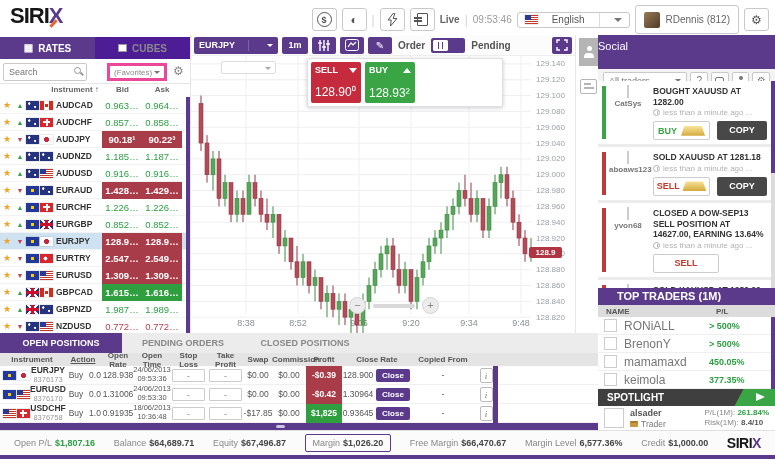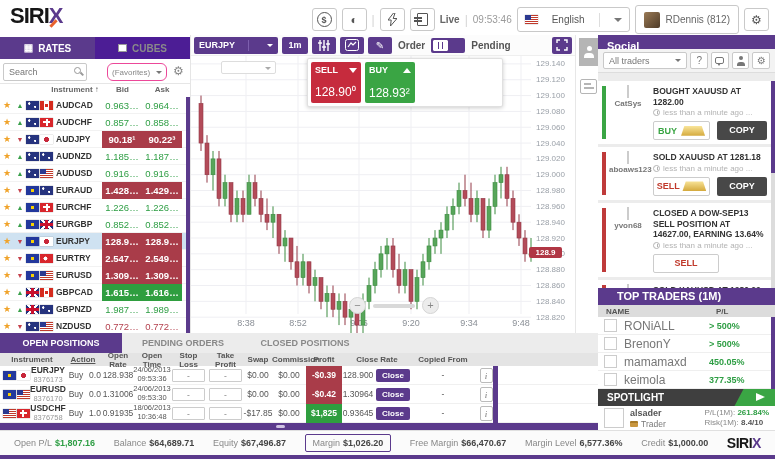--- a/index.html
+++ b/index.html
@@ -10,21 +10,21 @@
 
 .hdr{position:absolute;left:0;top:0;width:775px;height:35px;background:#fff}
 .logo{position:absolute;left:10px;top:3px;font-size:22px;font-weight:bold;color:#161616;letter-spacing:-1px}
 .logo .x{color:#5b3a8c;position:relative;display:inline-block}
 .logo .x::after{content:"";position:absolute;left:0;bottom:4px;width:9px;height:3px;background:#e8622d;transform:rotate(-47deg)}
 .hdr-right{position:absolute;right:6px;top:5px;display:flex;align-items:center;gap:5px}
 .hbtn{width:25px;height:23px;border:1px solid #c9c9c9;border-radius:3px;background:#fff;color:#555;display:flex;align-items:center;justify-content:center;font-size:12px}
 .hsep{color:#d5d5d5;font-size:12px}
 .live{color:#666;font-weight:bold}
 .htime{color:#9a9a9a}
-.langbox{display:flex;align-items:center;gap:14px;border:1px solid #c9c9c9;border-radius:3px;height:25px;padding:0 7px;color:#555}
+.langbox{display:flex;align-items:center;gap:14px;border:1px solid #c9c9c9;border-radius:3px;height:16px;padding:0 7px;color:#555}
 .vline{width:1px;height:14px;background:#ddd}
 .userbox{display:flex;align-items:center;gap:6px;border:1px solid #c9c9c9;border-radius:3px;height:29px;padding:0 8px;color:#666}
 .uavatar{width:16px;height:16px;background:linear-gradient(135deg,#9a7a55,#4e3b28);border-radius:2px}
 .caret{width:0;height:0;border-left:4px solid transparent;border-right:4px solid transparent;border-top:4px solid #777;display:inline-block}
 .caret.sm{border-left-width:3px;border-right-width:3px;border-top-width:3px}
 .coin{width:15px;height:15px;border:1.5px solid #555;border-radius:50%;font-size:9px;font-weight:bold;display:flex;align-items:center;justify-content:center}
 .docico{width:11px;height:13px;border:1.5px solid #555;border-radius:1px;position:relative}
 .docico::after{content:"";position:absolute;left:-4px;top:3px;width:8px;height:2px;background:#555;box-shadow:0 3px 0 #555}
 
 .flag{display:inline-block;width:13px;height:9px;box-shadow:0 0 1px rgba(0,0,0,.45)}
@@ -38,21 +38,21 @@
 .f-gb{background-color:#22317e;background-image:linear-gradient(#c8102e,#c8102e),linear-gradient(#c8102e,#c8102e),linear-gradient(45deg,transparent 43%,#fff 43% 57%,transparent 57%),linear-gradient(-45deg,transparent 43%,#fff 43% 57%,transparent 57%);background-size:100% 3px,3px 100%,100% 100%,100% 100%;background-position:center,center,0 0,0 0;background-repeat:no-repeat}
 
 
 .lp-tabs{position:absolute;left:0;top:37px;width:190px;height:22px;display:flex}
 .lp-tab{flex:1;display:flex;align-items:center;justify-content:center;gap:5px;font-weight:bold;color:#8a8a8a;background:#4c1d95;font-size:10px}
 .lp-tab.active{background:#5b3a8c;color:#fff}
 .lp-filter{position:absolute;left:0;top:61px;width:190px;height:23px;background:#fff;border-bottom:1px solid #e6e6e6}
 .searchbox{position:absolute;left:3px;top:2px;width:84px;height:18px;border:1px solid #c9c9c9;border-radius:2px;font-size:9px;padding:0 16px 0 5px;color:#777;font-family:"Liberation Sans",sans-serif}
 .mag{position:absolute;left:74px;top:6px;width:7px;height:7px;border:1.5px solid #999;border-radius:50%}
 .mag::after{content:"";position:absolute;left:5px;top:5px;width:4px;height:1.5px;background:#999;transform:rotate(45deg)}
-.favbox{position:absolute;left:107px;top:2px;width:60px;height:18px;border:1px solid #ec4899;border-radius:6px;display:flex;align-items:center;justify-content:space-between;padding:0 4px;font-size:8px;color:#888}
+.favbox{position:absolute;left:107px;top:2px;width:60px;height:18px;border:3px solid #ec4899;border-radius:0;display:flex;align-items:center;justify-content:space-between;padding:0 4px;font-size:8px;color:#888}
 .lp-gear{position:absolute;left:170px;top:2px;width:17px;height:17px;color:#888;font-size:12px;text-align:center;line-height:17px}
 .lp-header{position:absolute;left:0;top:85px;width:186px;height:12px;font-size:8px;font-weight:bold;color:#666;background:#fff}
 .lp-header .hinst{position:absolute;left:40px;width:70px;text-align:center}
 .lp-header .hbid{position:absolute;left:102px;width:41px;text-align:center}
 .lp-header .hask{position:absolute;left:142px;width:40px;text-align:center}
 .rates{position:absolute;left:0;top:97px;width:186px;height:236px;background:#fff;overflow:hidden}
 .rrow{display:flex;align-items:center;height:17px;border-bottom:1px solid #f2f2f2}
 .rrow.selected{background:#cfe2f1}
 .rstar{width:14px;text-align:center;color:#f0a32a;font-size:9px}
 .rtri{width:12px;text-align:center;font-size:7px}
@@ -101,21 +101,21 @@
 
 .strip{position:absolute;left:575px;top:35px;width:23px;height:298px;background:#fff;border-left:1px solid #e7e7e7}
 .strip-person{position:absolute;left:3px;top:3px;width:20px;height:28px;background:#b5b5b5;display:flex;align-items:center;justify-content:center}
 .pico{position:relative;width:12px;height:12px}
 .pico::before{content:"";position:absolute;left:3.5px;top:0;width:5px;height:5px;background:#fff;border-radius:50%}
 .pico::after{content:"";position:absolute;left:1px;bottom:0;width:10px;height:5px;background:#fff;border-radius:4px 4px 0 0}
 .strip-news{position:absolute;left:4px;top:44px;width:17px;height:15px;border:1.5px solid #b5b5b5;border-radius:2px;background:linear-gradient(#b5b5b5,#b5b5b5) 3px 3px/7px 2px no-repeat,linear-gradient(#b5b5b5,#b5b5b5) 3px 7px/10px 2px no-repeat}
 
 
 .social{position:absolute;left:598px;top:35px;width:177px;height:395px;background:#ececec;overflow:hidden}
-.social-hdr{height:14px;background:#5b3a8c;color:#fff;font-weight:bold;font-size:11px;line-height:22px;padding-left:9px}
+.social-hdr{height:34px;background:#5b3a8c;color:#fff;font-weight:normal;font-size:11px;line-height:22px;}
 .social-filter{height:24px;display:flex;align-items:center;gap:3px;padding:0 5px;background:#f3f3f3;border-bottom:1px solid #ddd}
 .allsel{width:86px;height:17px;background:#fff;border:1px solid #c9c9c9;border-radius:2px;display:flex;align-items:center;justify-content:space-between;padding:0 5px;font-size:9px;color:#777}
 .sfbtn{width:18px;height:17px;border:1px solid #c9c9c9;border-radius:2px;background:#fff;color:#777;display:flex;align-items:center;justify-content:center;font-size:10px;margin-left:auto}
 .sfbtn+.sfbtn{margin-left:0}
 .chatico{width:9px;height:7px;border:1.5px solid #777;border-radius:2px;position:relative}
 .chatico::after{content:"";position:absolute;left:1px;bottom:-3px;border-left:2px solid transparent;border-right:2px solid transparent;border-top:3px solid #777}
 .pico2{position:relative;width:10px;height:10px}
 .pico2::before{content:"";position:absolute;left:3px;top:0;width:4px;height:4px;background:#777;border-radius:50%}
 .pico2::after{content:"";position:absolute;left:1px;bottom:0;width:8px;height:4px;background:#777;border-radius:3px 3px 0 0}
 .feed{position:absolute;left:0;top:46px;width:173px;height:207px;overflow:hidden}

